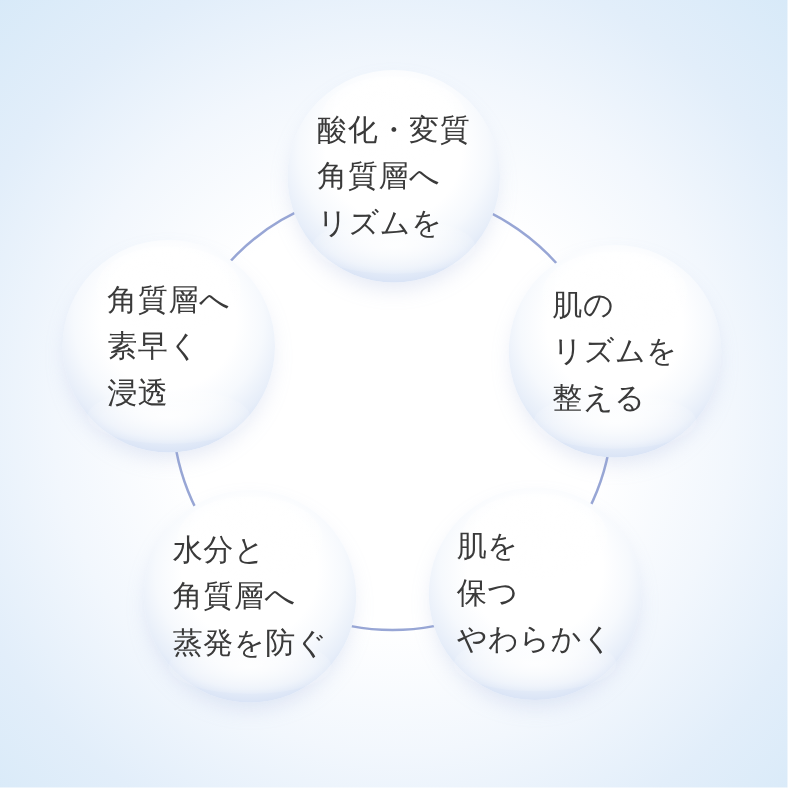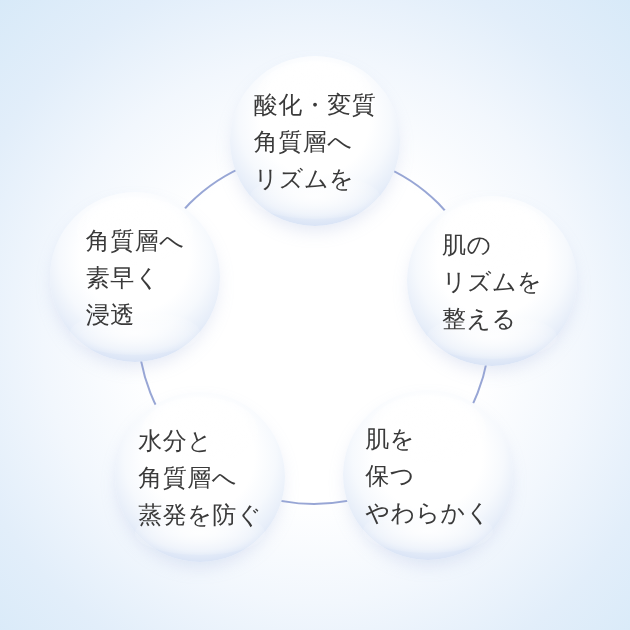--- a/index.html
+++ b/index.html
@@ -92,21 +92,21 @@
     color: #3a3a3a;
     font-size: 24px;
     line-height: 37px;
     letter-spacing: 0.5px;
     font-weight: 500;
   }
   .bubble-text span { display: block; }
 
   .pos-top        { left: 230px; top: 56px;  }
   .pos-right-up   { left: 407px; top: 196px; }
-  .pos-right-down { left: 343px; top: 390px; }
+  .pos-right-down { left: 343px; top: 390px; font-family: Liberation Serif, serif; }
   .pos-left-down  { left: 115px; top: 392px; }
   .pos-left-up    { left: 50px;  top: 192px; }
 </style>
 </head>
 <body>
 
 <div class="stage">
 
   <div class="ring"></div>
 

